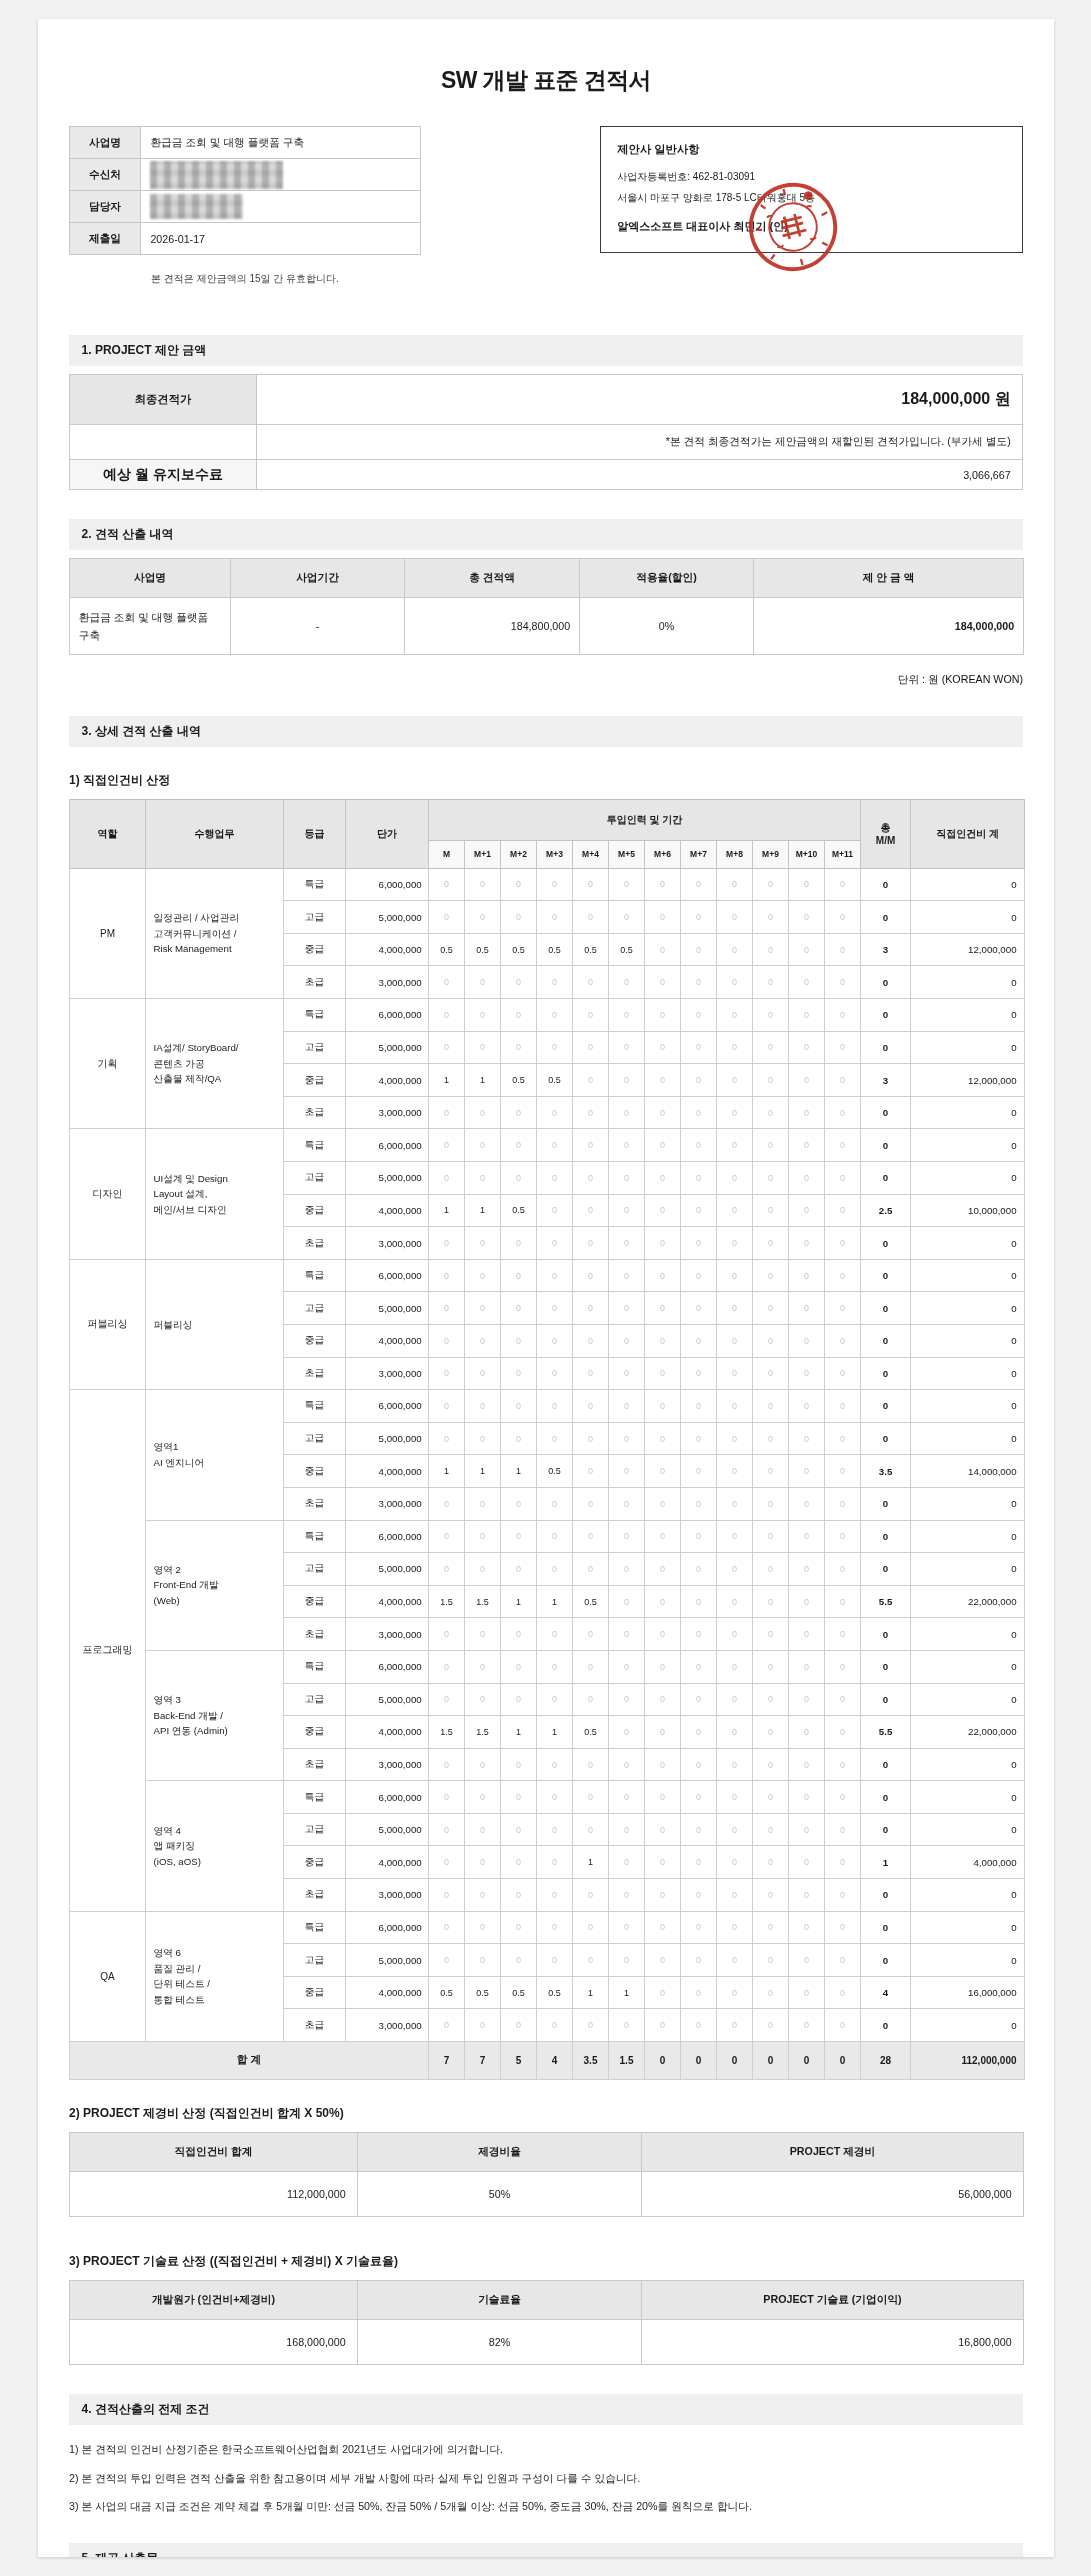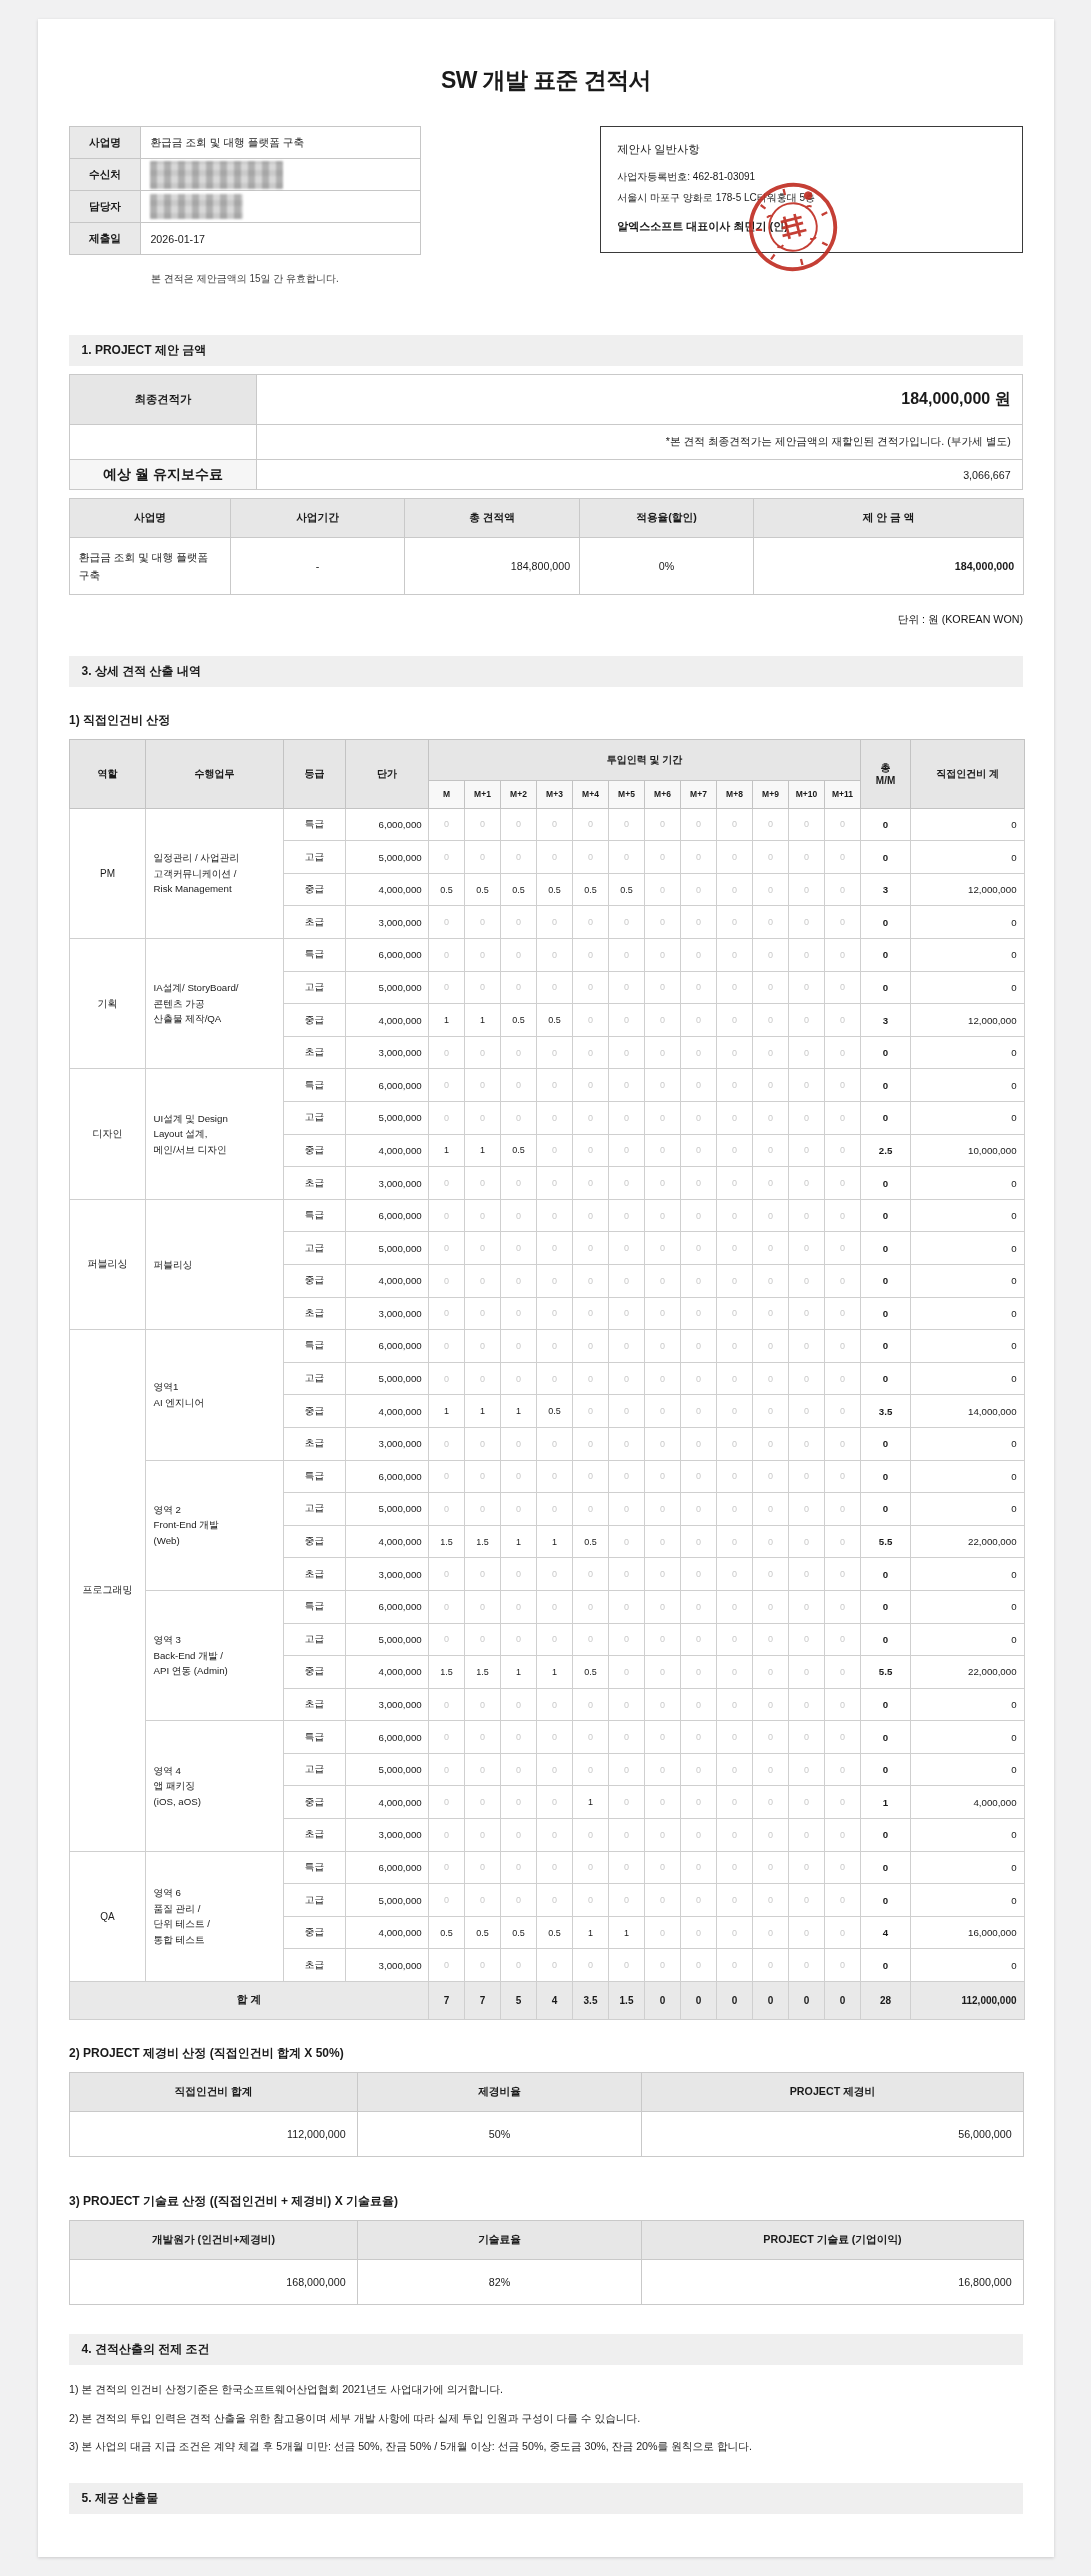--- a/index.html
+++ b/index.html
@@ -28,21 +28,21 @@
     background:
       repeating-linear-gradient(90deg,rgba(120,120,120,.55) 0 7px,rgba(200,200,200,.4) 7px 14px),
       repeating-linear-gradient(0deg,#bdbdbd 0 6.3px,#d9d9d9 6.3px 12.6px);}
   .redact.r1{width:133px;height:28px;}
   .redact.r2{width:93px;height:25px;}
   .validity{margin-top:17px;text-align:center;font-size:10px;color:#3d3d3d;}
   .proposer{
     position:relative;width:423px;min-height:127px;border:1.9px solid #3a3a3a;
     box-sizing:border-box;padding:12.6px 16.3px 17.6px;
   }
-  .proposer .ph{font-size:11.3px;font-weight:normal;margin:2.5px 0 12.6px;}
+  .proposer .ph{font-size:11.3px;font-weight:bold;margin:2.5px 0 12.6px;}
   .proposer .pl{font-size:10px;margin:7px 0;}
   .proposer .ps{font-size:11px;font-weight:bold;margin-top:14px;}
   .seal{position:absolute;left:146px;top:54px;width:92px;height:92px;
     transform:rotate(-14deg);opacity:.9;}
   
   .sec-bar{background:#efefef;font-weight:bold;font-size:12px;padding:7px 12.6px;}
   .mt-lg{margin-top:49px;}
   .mt-md{margin-top:29px;}
   .sub-heading{font-size:12px;font-weight:bold;margin:25px 0 10px;}
   
@@ -151,20 +151,21 @@
         <td class="lbl0"></td>
         <td class="note">*본 견적 최종견적가는 제안금액의 재할인된 견적가입니다. (부가세 별도)</td>
       </tr>
       <tr>
         <td class="lbl2">예상 월 유지보수료</td>
         <td class="val">3,066,667</td>
       </tr>
     </tbody>
   </table>
 
+  <div class="sec-bar mt-md">2. 견적 산출 내역</div>
   <table class="t2">
     <colgroup>
         <col style="width:161px">
         <col style="width:174px">
         <col style="width:175px">
         <col style="width:174px">
         <col style="width:270px">
       </colgroup>
     <thead>
       <tr>

